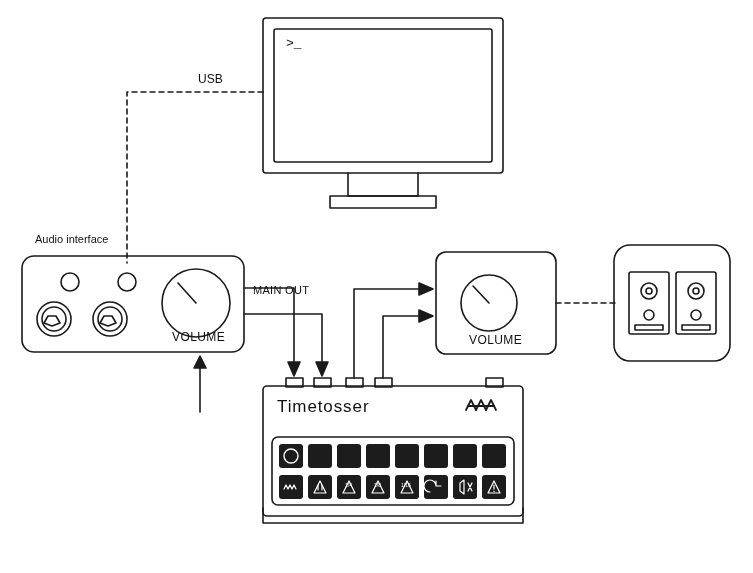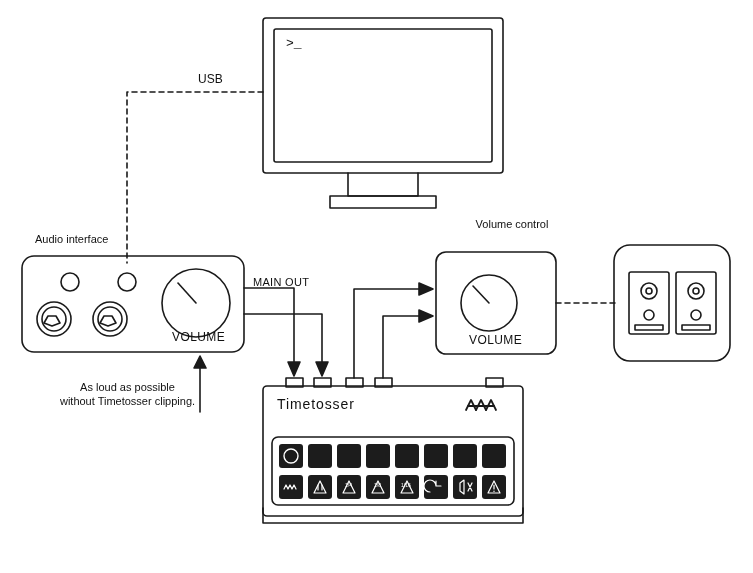--- a/index.html
+++ b/index.html
@@ -23,26 +23,26 @@
   .lbl {
     position: absolute;
     font-family: "Liberation Sans", sans-serif;
     color: #111111;
     white-space: pre;
     line-height: 1.25;
   }
   .lbl-usb       { left: 182px; top: 72px;  font-size: 12px; margin-left: 16px; }
   .lbl-audioif   { left: 35px;  top: 233px; font-size: 11px; text-align: right; }
   .lbl-volknob   { left: 172px; top: 330px; font-size: 12px; letter-spacing: .4px; }
-  .lbl-mainout   { left: 253px; top: 276px; font-size: 11px; letter-spacing: .3px; }
+  .lbl-mainout   { left: 253px; top: 284px; font-size: 11px; letter-spacing: .3px; }
   .lbl-volctl    { left: 452px; top: 218px; font-size: 11px; text-align: center; width: 130px; left: 447px; }
   .lbl-volmix    { left: 447px; top: 232px; font-size: 11px; text-align: center; width: 130px; }
   .lbl-volmixer  { left: 469px; top: 333px; font-size: 12px; letter-spacing: .4px; }
   .lbl-asloud    { left: 45px;  top: 381px; font-size: 11px; text-align: center; width: 165px; }
-  .lbl-tt        { left: 277px; top: 396px; font-size: 14px; letter-spacing: .9px; }
+  .lbl-tt        { left: 277px; top: 396px; font-size: 17px; letter-spacing: .9px; }
   .lbl-prompt    { left: 286px; top: 36px;  font-size: 13px; font-family: "Liberation Mono", monospace; }
 </style>
 </head>
 <body>
 
 <div id="stage">
 
   <svg id="diagram-svg" width="753" height="573" viewBox="0 0 753 573">
     <g fill="none" stroke="#1a1a1a" stroke-width="1.6" stroke-linecap="round" stroke-linejoin="round">
 
@@ -180,19 +180,16 @@
         <text x="401" y="487">1/16</text>
       </g>
     </g>
   </svg>
 
   <div class="lbl lbl-prompt">&gt;_</div>
   <div class="lbl lbl-usb">USB</div>
   <div class="lbl lbl-audioif">Audio interface</div>
   <div class="lbl lbl-volknob">VOLUME</div>
   <div class="lbl lbl-mainout">MAIN OUT</div>
-  <div class="lbl lbl-volctl">Volume control</div>
   <div class="lbl lbl-volmixer">VOLUME</div>
-  <div class="lbl lbl-asloud">As loud as possible
-without Timetosser clipping.</div>
   <div class="lbl lbl-tt">Timetosser</div>
 
 </div>
 
 </body></html>

